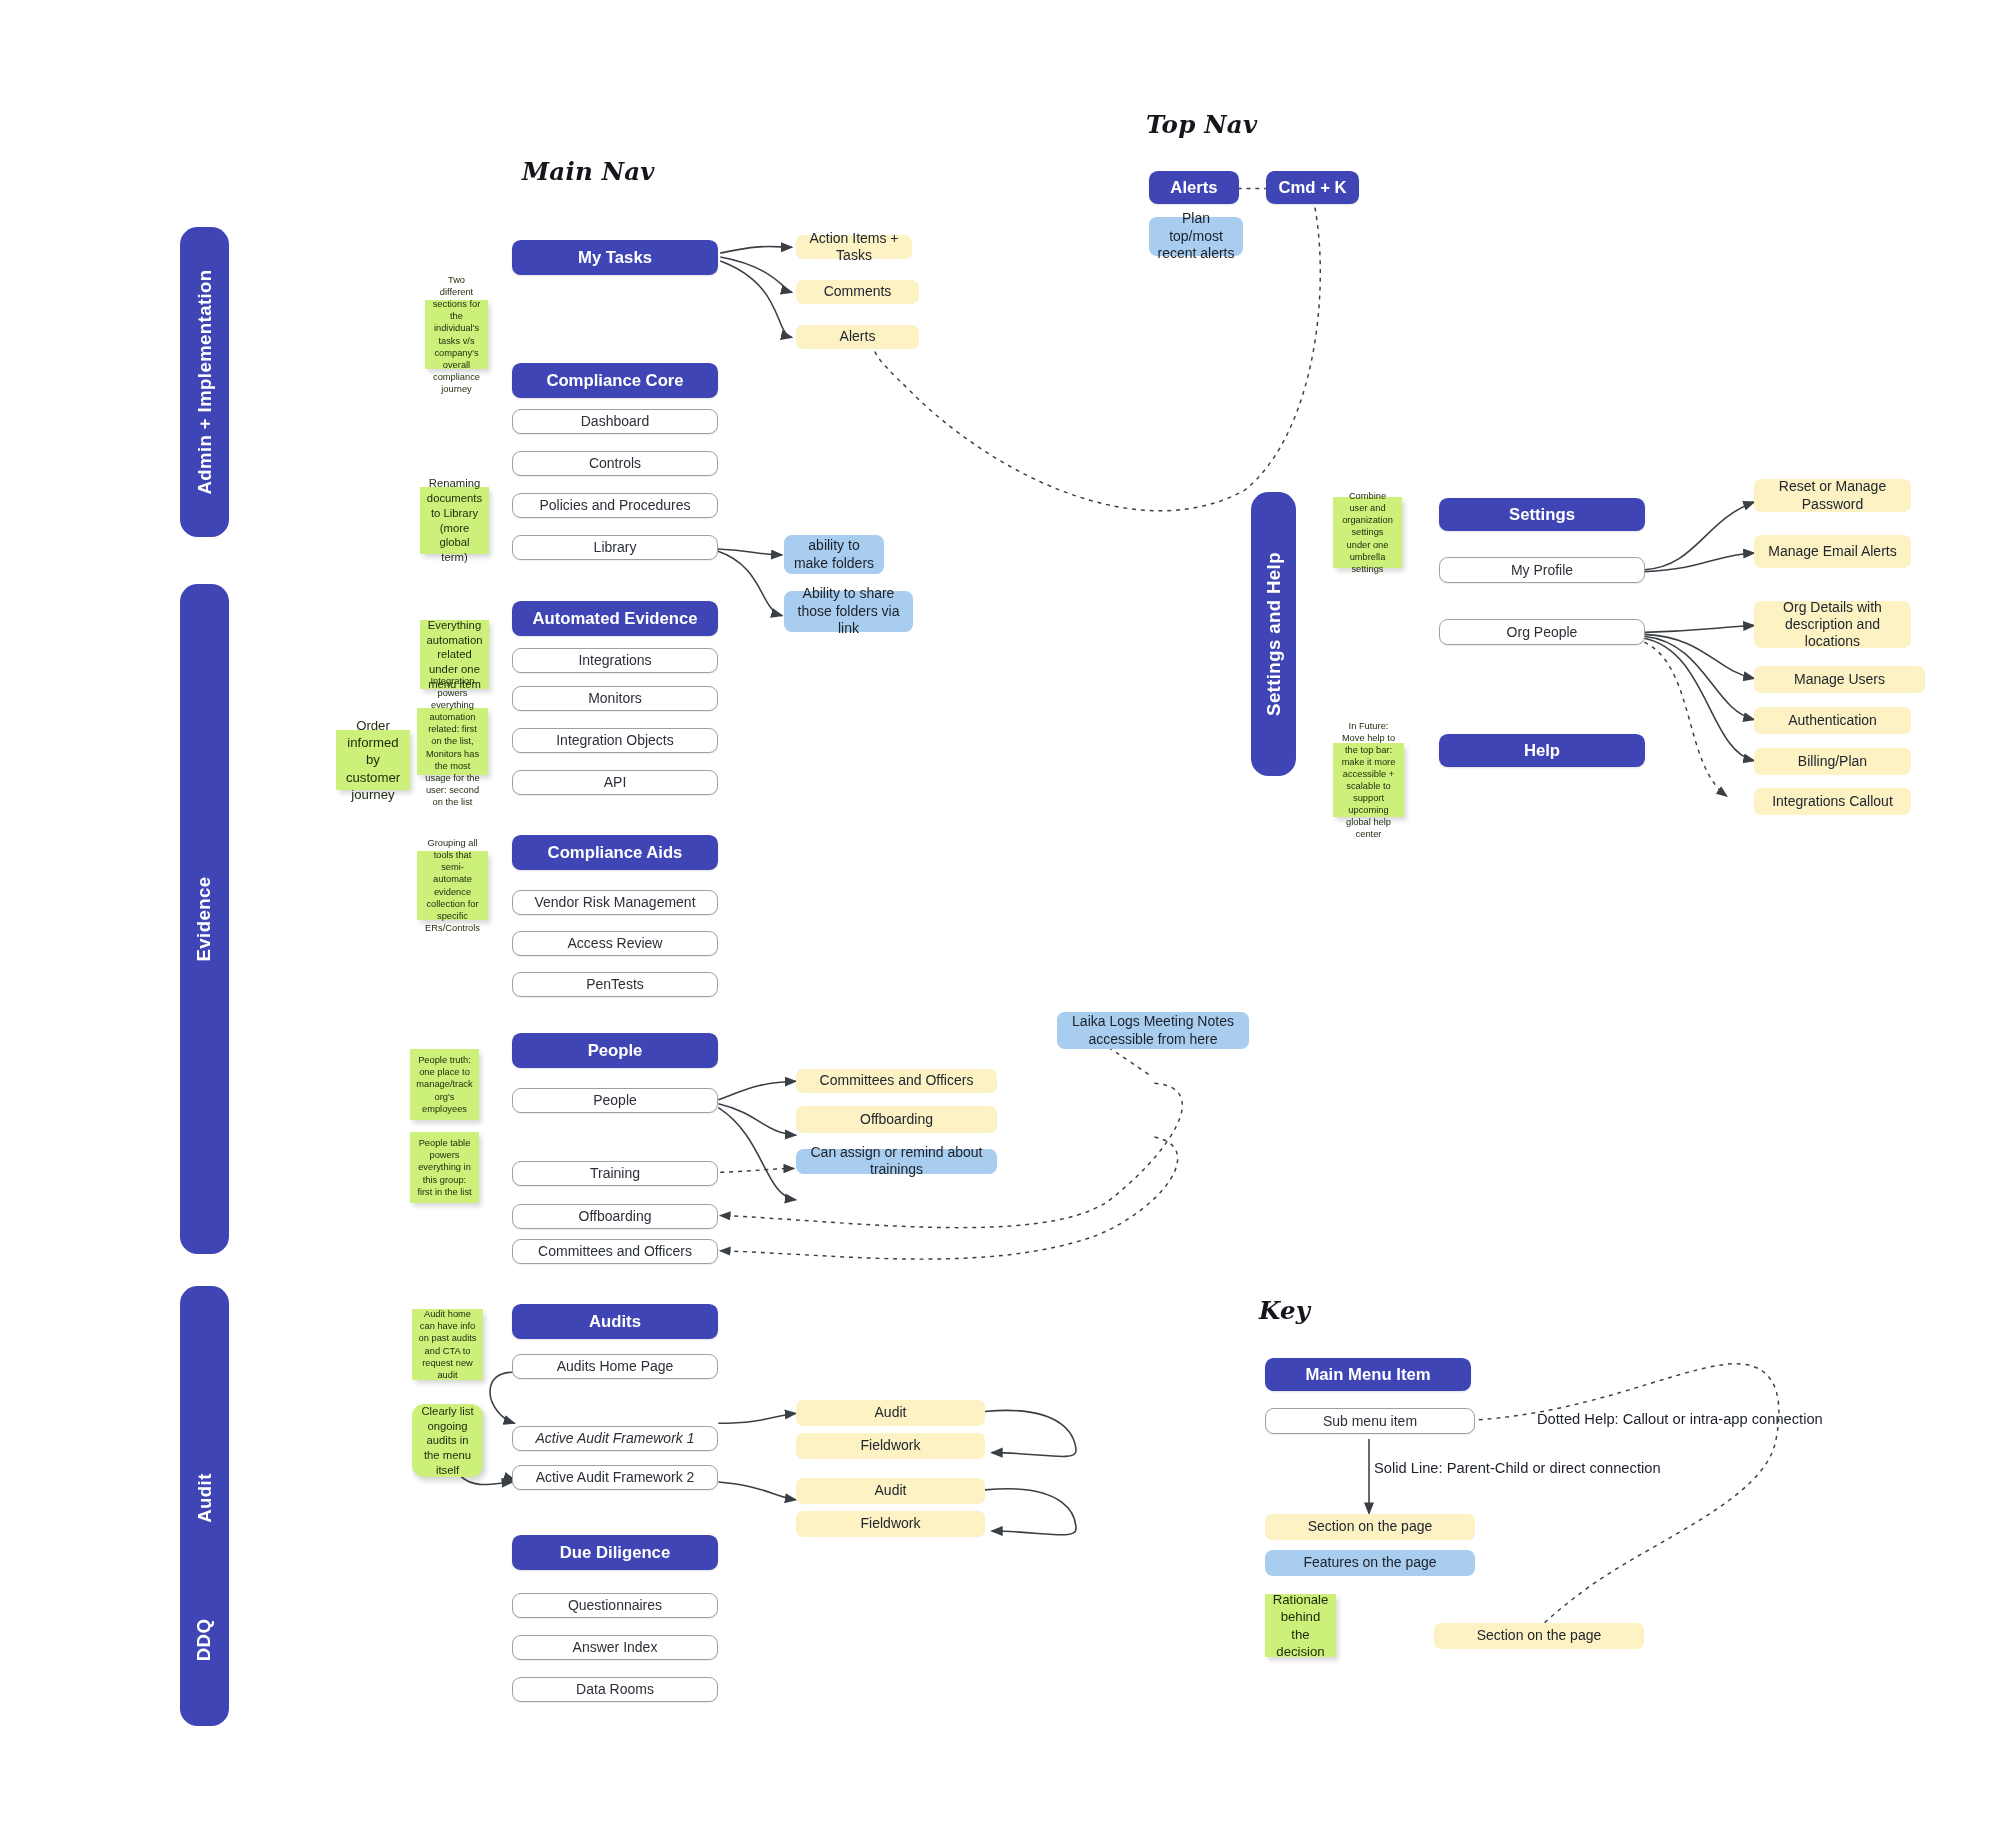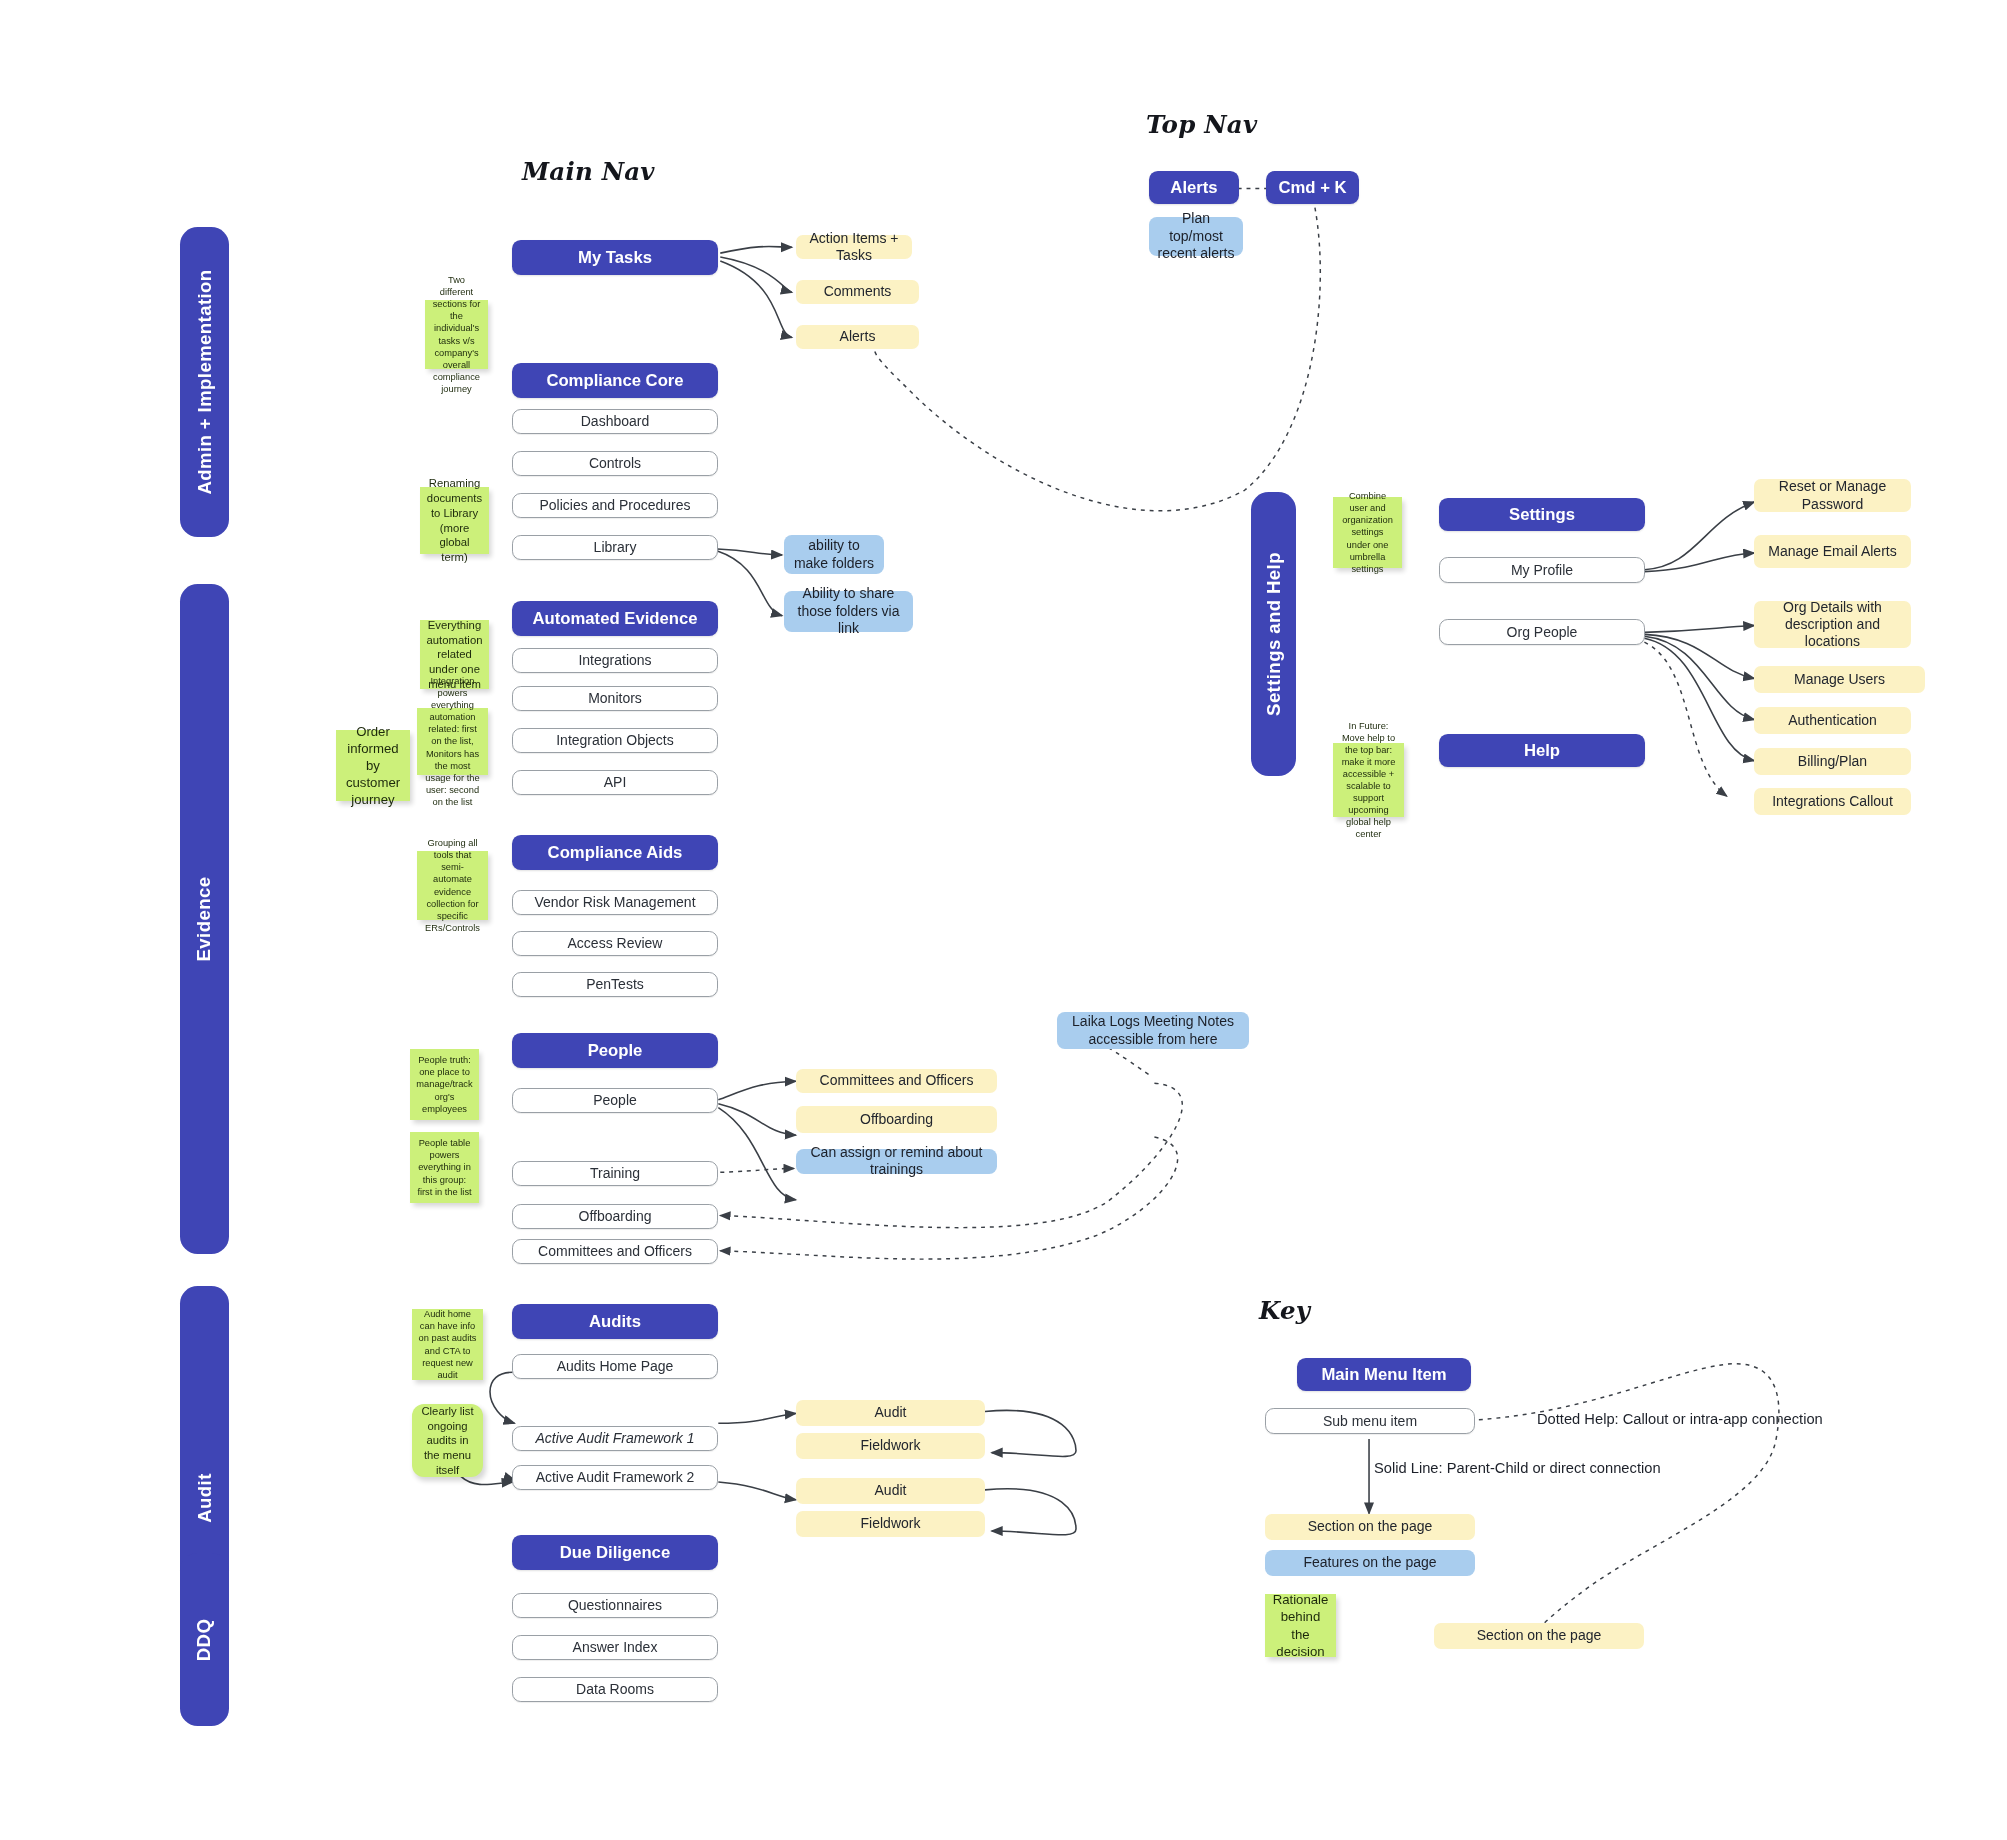--- a/index.html
+++ b/index.html
@@ -219,21 +219,21 @@
   <div class="note mid" style="left:420px; top:487px; width:69px; height:67px;">Renaming documents to Library (more global term)</div>
 
   <div class="main-item" style="left:512px; top:601px; width:206px; height:35px;">Automated Evidence</div>
   <div class="sub-item" style="left:512px; top:648px; width:206px; height:24.5px;">Integrations</div>
   <div class="sub-item" style="left:512px; top:686px; width:206px; height:24.5px;">Monitors</div>
   <div class="sub-item" style="left:512px; top:728px; width:206px; height:24.5px;">Integration Objects</div>
   <div class="sub-item" style="left:512px; top:770px; width:206px; height:24.5px;">API</div>
 
   <div class="note mid" style="left:420px; top:620px; width:69px; height:69px;">Everything automation related under one menu item</div>
   <div class="note small" style="left:417px; top:708px; width:71px; height:67px;">Integration powers everything automation related: first on the list, Monitors has the most usage for the user: second on the list</div>
-  <div class="note big" style="left:336px; top:730px; width:74px; height:71px;">Order informed by customer journey</div>
+  <div class="note big" style="left:336px; top:730px; width:74px; height:60px;">Order informed by customer journey</div>
 
   <div class="main-item" style="left:512px; top:835px; width:206px; height:35px;">Compliance Aids</div>
   <div class="sub-item" style="left:512px; top:890px; width:206px; height:24.5px;">Vendor Risk Management</div>
   <div class="sub-item" style="left:512px; top:931px; width:206px; height:24.5px;">Access Review</div>
   <div class="sub-item" style="left:512px; top:972px; width:206px; height:24.5px;">PenTests</div>
 
   <div class="note small" style="left:417px; top:851px; width:71px; height:69px;">Grouping all tools that semi-automate evidence collection for specific ERs/Controls</div>
 
   <div class="main-item" style="left:512px; top:1033px; width:206px; height:35px;">People</div>
   <div class="sub-item" style="left:512px; top:1088px; width:206px; height:24.5px;">People</div>
@@ -280,21 +280,21 @@
   <div class="sec-item" style="left:1754px; top:535px; width:157px; height:33px;">Manage Email Alerts</div>
   <div class="sec-item" style="left:1754px; top:601px; width:157px; height:47px;">Org Details with description and locations</div>
   <div class="sec-item" style="left:1754px; top:666px; width:171px; height:27.4px;">Manage Users</div>
   <div class="sec-item" style="left:1754px; top:707px; width:157px; height:27.4px;">Authentication</div>
   <div class="sec-item" style="left:1754px; top:748px; width:157px; height:27.4px;">Billing/Plan</div>
   <div class="sec-item" style="left:1754px; top:788px; width:157px; height:27.4px;">Integrations Callout</div>
 
   <div class="note small" style="left:1333px; top:497px; width:69px; height:71px;">Combine user and organization settings under one umbrella settings</div>
   <div class="note small" style="left:1333px; top:743px; width:71px; height:74px;">In Future: Move help to the top bar: make it more accessible + scalable to support upcoming global help center</div>
 
-  <div class="main-item" style="left:1265px; top:1358px; width:174px; height:33px;margin-left:32px;">Main Menu Item</div>
+  <div class="main-item" style="left:1265px; top:1358px; width:206px; height:33px;">Main Menu Item</div>
   <div class="sub-item" style="left:1265px; top:1408px; width:210px; height:25.5px;">Sub menu item</div>
   <div class="sec-item" style="left:1265px; top:1514px; width:210px; height:25.5px;">Section on the page</div>
   <div class="feat-item" style="left:1265px; top:1550px; width:210px; height:25.5px;">Features on the page</div>
   <div class="note big" style="left:1265px; top:1594px; width:71px; height:63px;">Rationale behind the decision</div>
   <div class="sec-item" style="left:1434px; top:1623px; width:210px; height:25.5px;">Section on the page</div>
 
   <div class="legend-text" style="left:1537px; top:1411px;">Dotted Help: Callout or intra-app connection</div>
   <div class="legend-text" style="left:1374px; top:1460px;">Solid Line: Parent-Child or direct connection</div>
 
 </div>

